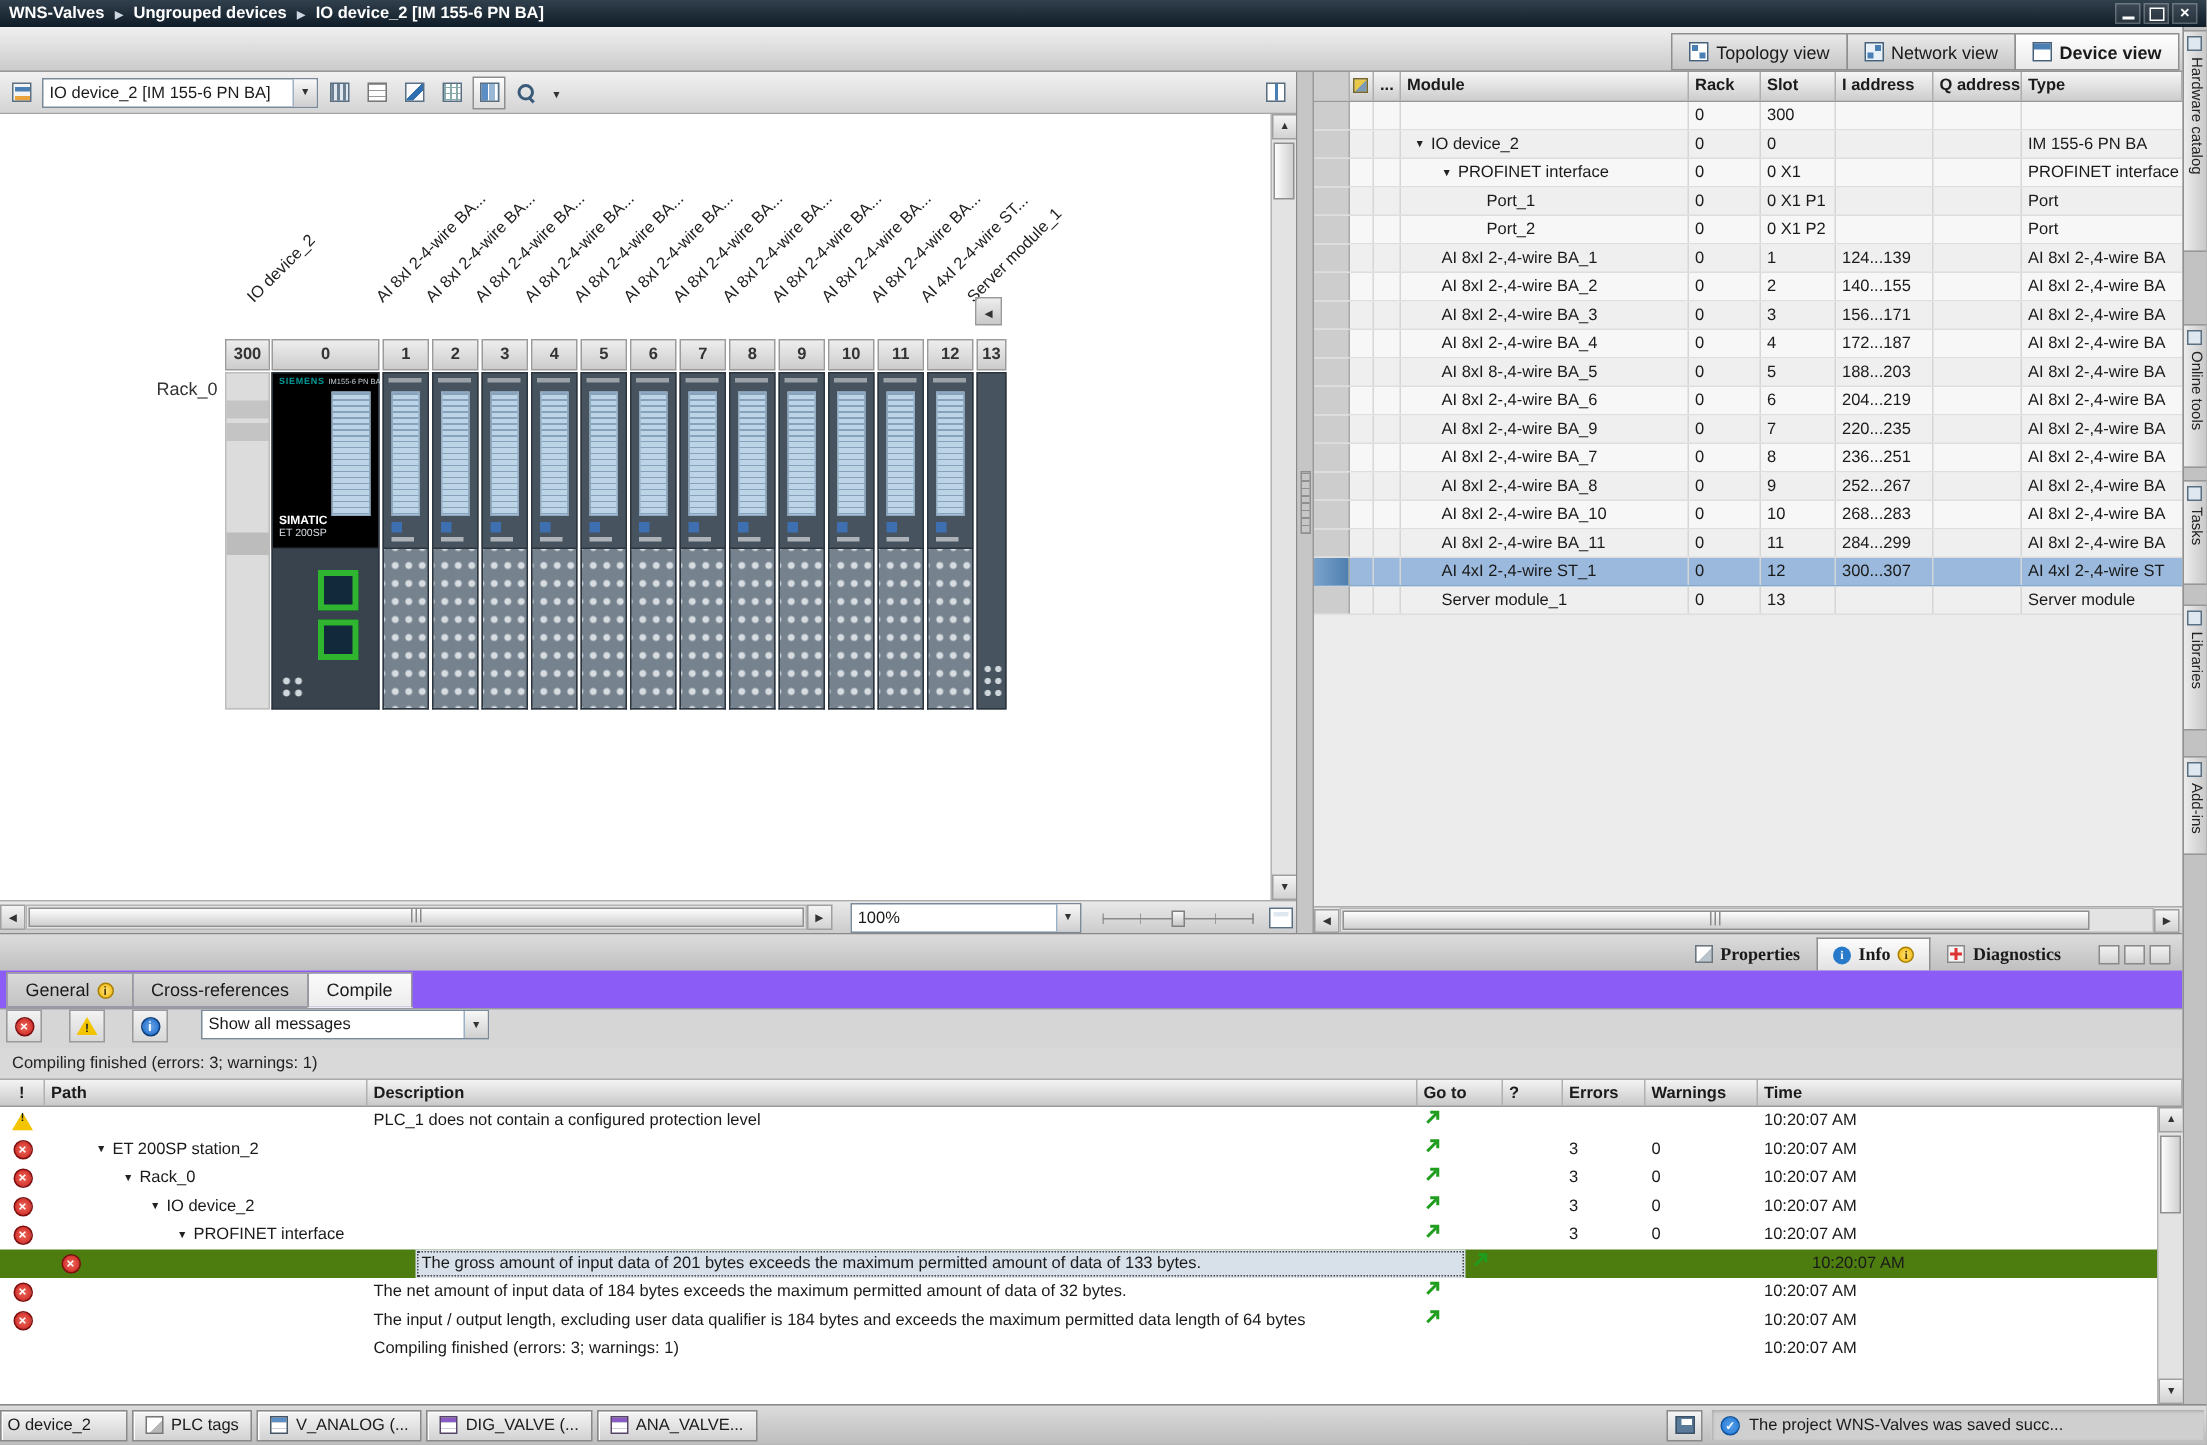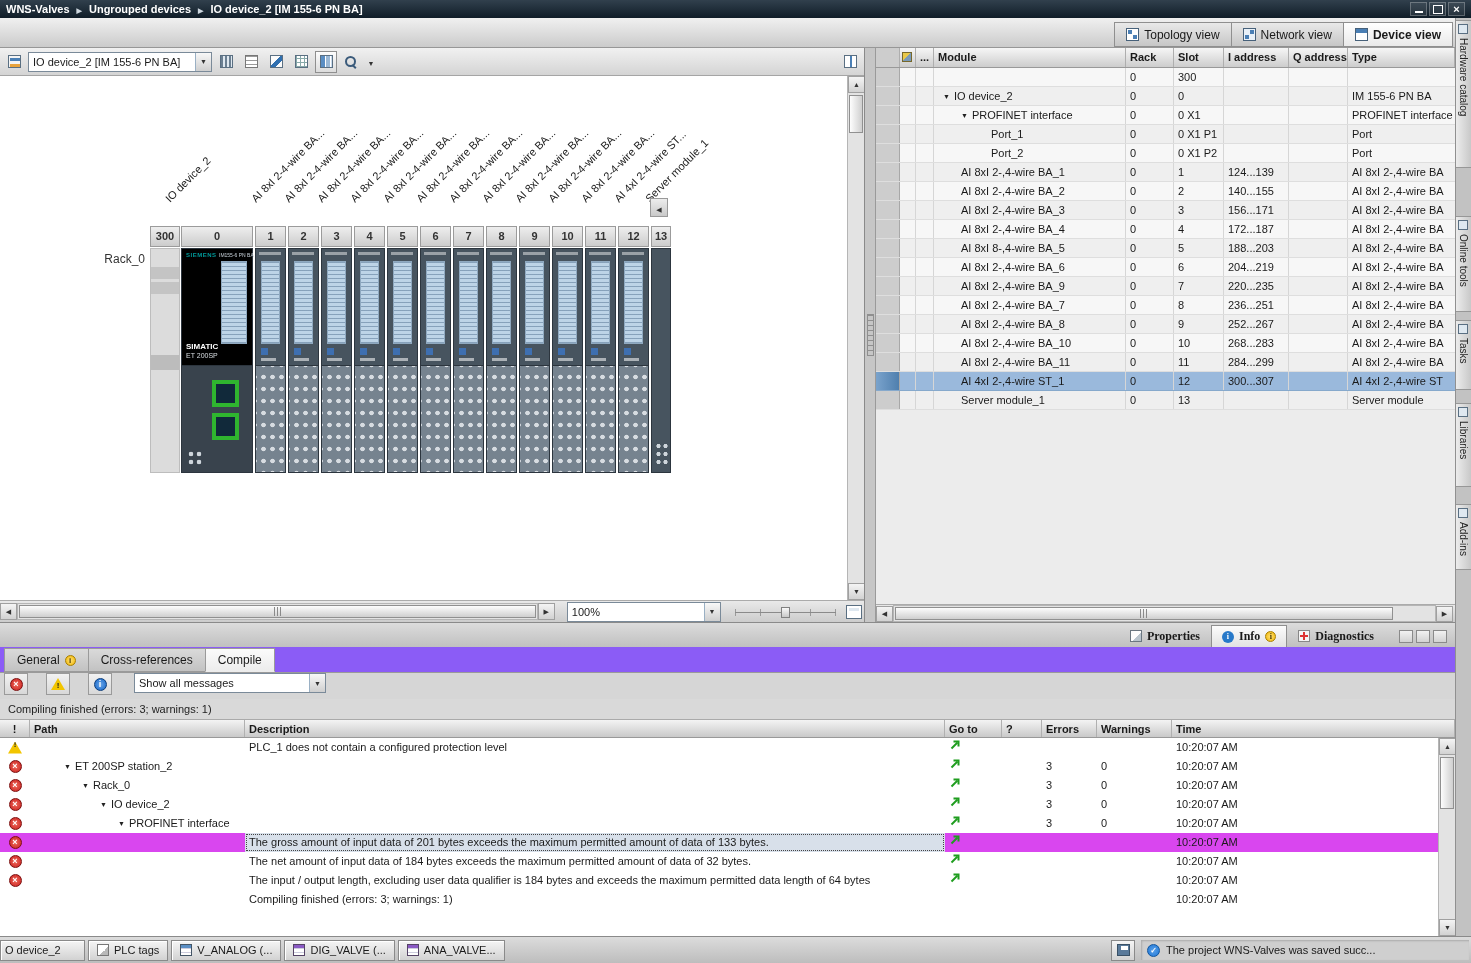--- a/index.html
+++ b/index.html
@@ -214,21 +214,21 @@
   .m-path { width:215px; }
   .m-desc { width:700px; }
   .m-goto { width:57px; }
   .m-q { width:40px; }
   .m-errors { width:55px; }
   .m-warn { width:75px; }
   .m-time { flex:1; }
   .msg-area { flex:1; position:relative; background:#fff; overflow:hidden; }
   .msg-rows { margin-right:17px; }
   .msg-row { display:flex; height:19px; background:#fff; }
-  .msg-row.selected { background:#d946ef; }
+  .msg-row.selected { background:#4d7c0f;padding-left:32px; }
   .m-desc.focused { outline:1px dotted #444; outline-offset:-2px; background:#d8e0ea; }
   .goto-arrow svg { display:block; }
   .msg-vscroll { position:absolute; right:0; top:0; bottom:0; width:17px; background:#e3e3e3; border-left:1px solid #b5b5b5;
     display:flex; flex-direction:column; }
 
   
   .taskbar { height:27px; background:linear-gradient(#dcdcdc,#bdbdbd); border-top:1px solid #8a8a8a;
     display:flex; align-items:center; gap:3px; padding:0 2px 0 0; }
   .task-btn { height:21px; display:flex; align-items:center; gap:5px; padding:0 8px;
     background:linear-gradient(#f5f5f5,#d2d2d2); border:1px solid #8a8a8a; box-shadow:inset 1px 1px 0 #fff;

